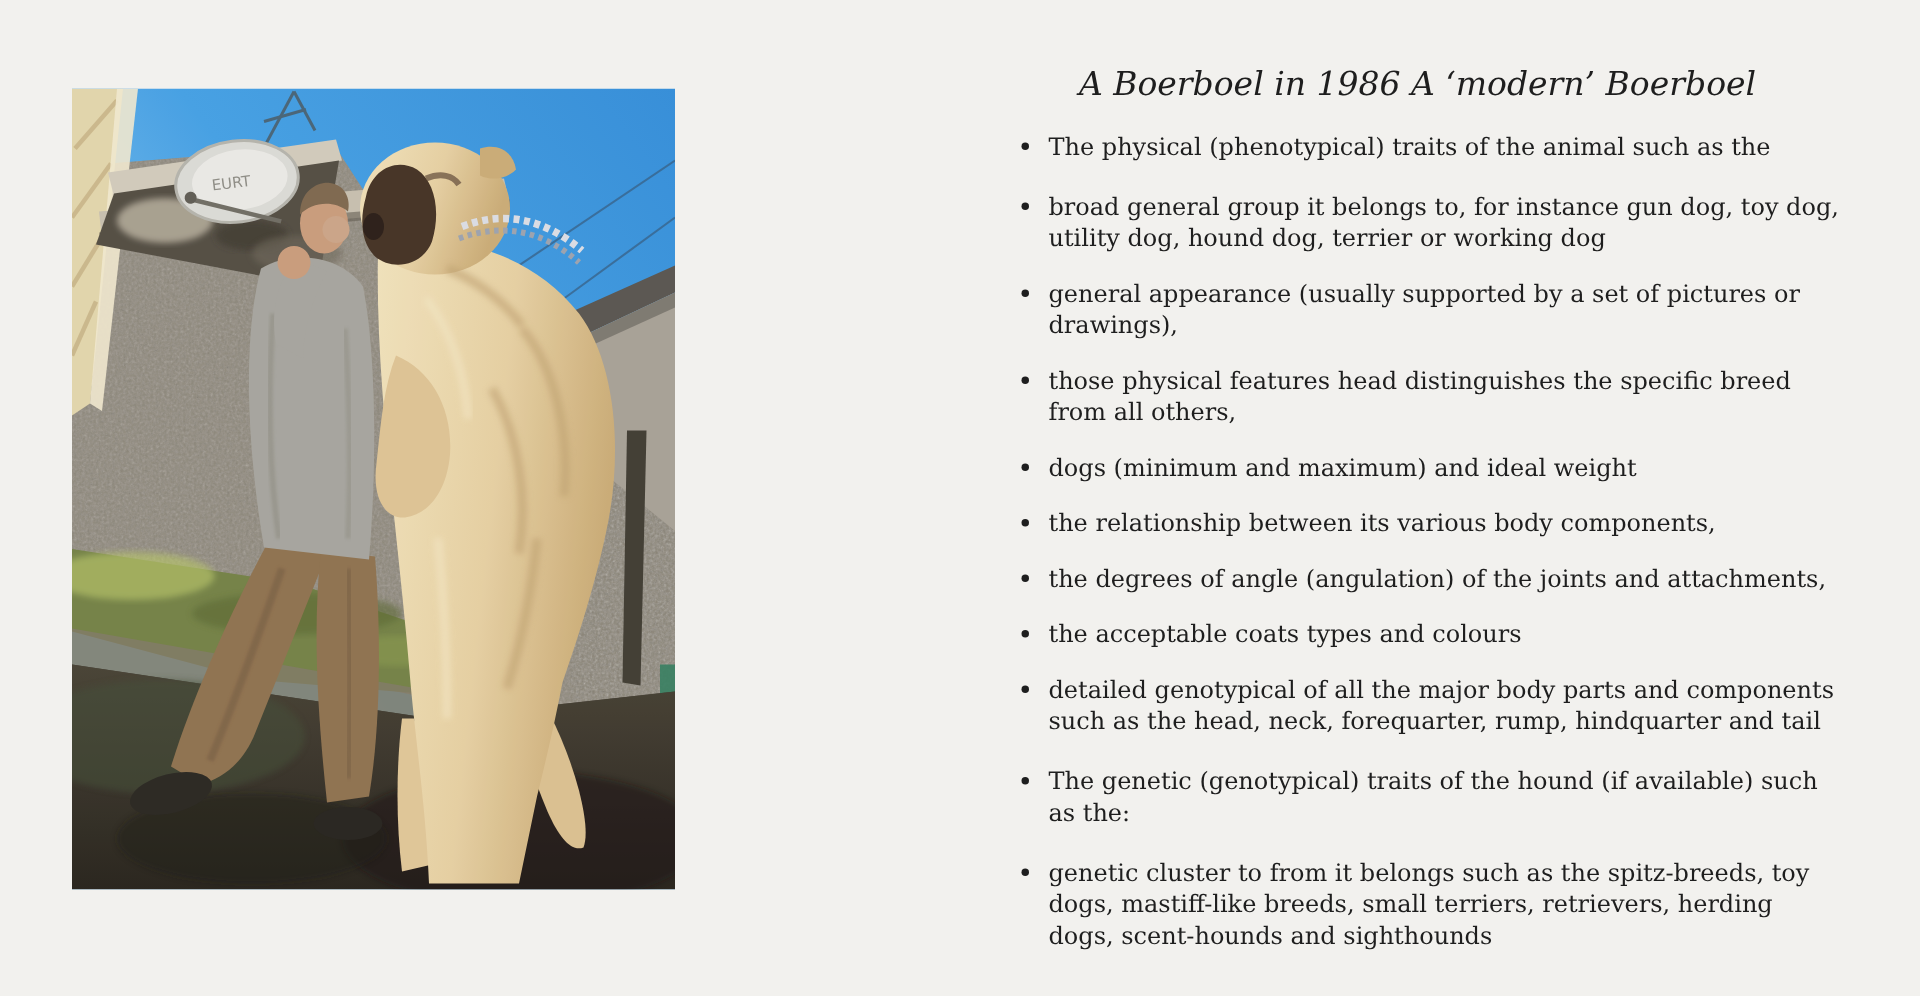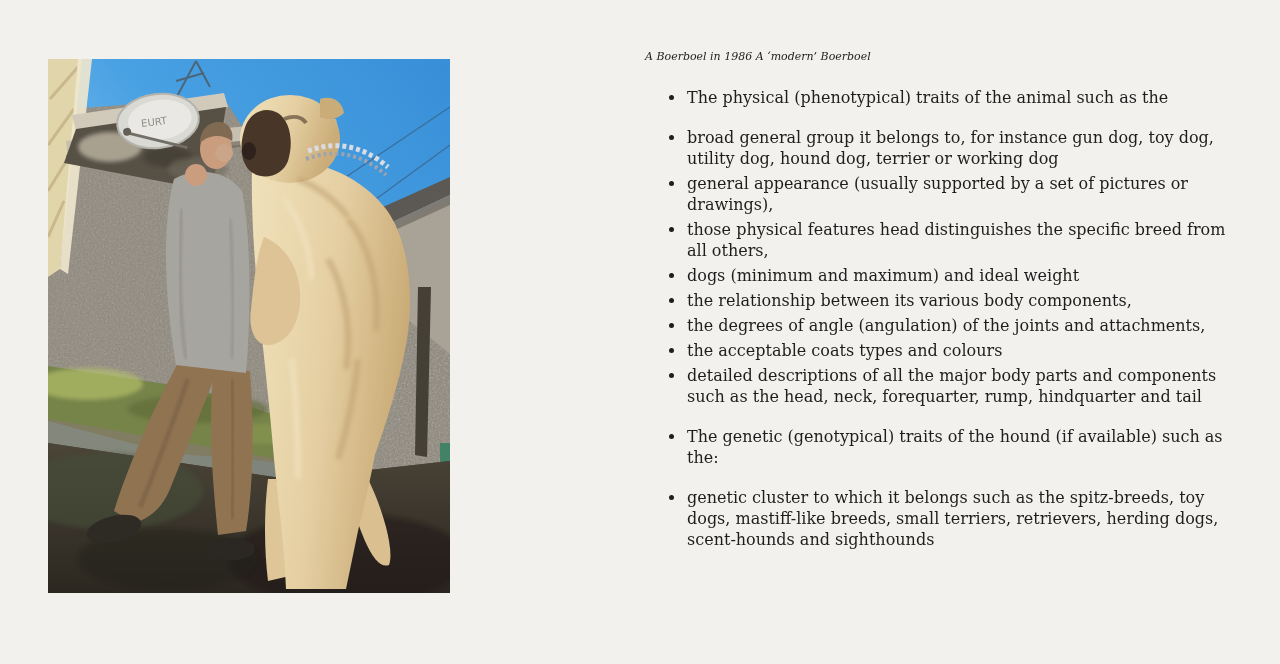--- a/index.html
+++ b/index.html
@@ -14,32 +14,32 @@
     position: absolute; left: 8px; top: 43px; width: 402px; height: 534px;
     overflow: hidden;
   }
   .photo-frame svg { display: block; width: 402px; height: 534px; }
   .content {
     position: absolute; left: 645px; top: 0; width: 600px;
   }
   .caption {
     margin: 46px 0 0 0;
     font-style: italic;
-    font-size: 11px; line-height: 21px;
+    font-size: 22px; line-height: 21px; text-align: center;
   }
   .intro {
     margin: 58px 0 0 0;
     font-size: 16.5px; line-height: 21px;
   }
   ul.bullets {
     margin: 20px 0 0 0;
     padding: 0 0 0 37px;
     font-size: 16px; line-height: 21px;
   }
-  ul.bullets li { margin: 4px; padding: 0 0 0 1px; }
+  ul.bullets li { margin: 16px; padding: 0 0 0 1px; }
   ul.bullets li.spaced { margin-top: 19px; }
 </style>
 </head>
 <body>
 
 <figure class="photo-frame" aria-label="A man in a grey sweatshirt standing in a yard holding a large fawn Boerboel dog upright against his chest, blue sky and pebbledash wall behind">
   <svg viewBox="0 0 402 534" xmlns="http://www.w3.org/2000/svg">
     <defs>
       <linearGradient id="skyg" x1="1" y1="0" x2="0.25" y2="0.75">
         <stop offset="0" stop-color="#2e8ad6"></stop>
@@ -219,17 +219,17 @@
   <p class="caption">A Boerboel in 1986 A ‘modern’ Boerboel</p>
   <ul class="bullets">
     <li>The physical (phenotypical) traits of the animal such as the</li>
     <li class="spaced">broad general group it belongs to, for instance gun dog, toy dog, utility dog, hound dog, terrier or working dog</li>
     <li>general appearance (usually supported by a set of pictures or drawings),</li>
     <li>those physical features head distinguishes the specific breed from all others,</li>
     <li>dogs (minimum and maximum) and ideal weight</li>
     <li>the relationship between its various body components,</li>
     <li>the degrees of angle (angulation) of the joints and attachments,</li>
     <li>the acceptable coats types and colours</li>
-    <li>detailed descriptions of all the major body parts and components such as the head, neck, forequarter, rump, hindquarter and tail</li>
+    <li>detailed genotypical of all the major body parts and components such as the head, neck, forequarter, rump, hindquarter and tail</li>
     <li class="spaced">The genetic (genotypical) traits of the hound (if available) such as the:</li>
-    <li class="spaced">genetic cluster to which it belongs such as the spitz-breeds, toy dogs, mastiff-like breeds, small terriers, retrievers, herding dogs, scent-hounds and sighthounds</li>
+    <li class="spaced">genetic cluster to from it belongs such as the spitz-breeds, toy dogs, mastiff-like breeds, small terriers, retrievers, herding dogs, scent-hounds and sighthounds</li>
   </ul>
 </div>
 
 </body></html>

